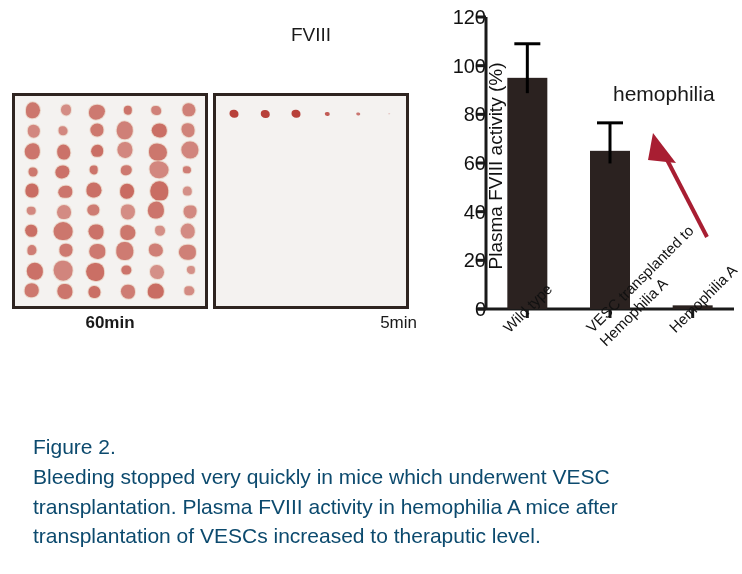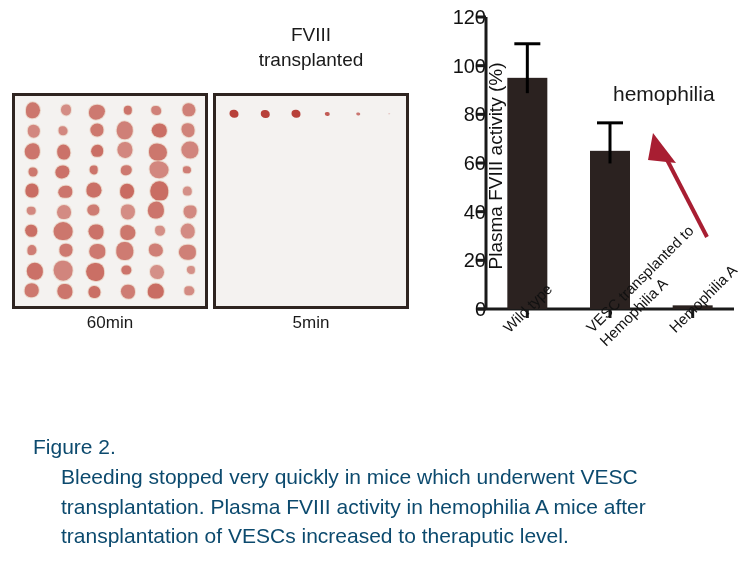--- a/index.html
+++ b/index.html
@@ -37,22 +37,22 @@
     transform: translate(-50%, -50%);
   }
 
   .panel-caption {
     position: absolute;
     text-align: center;
     font-size: 17px;
     color: #1a1a1a;
     width: 196px;
   }
-  #caption-60min { left: 12px; top: 313px; }
-  #caption-5min  { left: 213px; top: 313px; }
+  #caption-60min { left: 12px; top: 313px; font-weight: bold; }
+  #caption-5min  { left: 221px; top: 313px; text-align: right; }
 
   #vesc-title {
     position: absolute;
     left: 213px;
     top: 22px;
     width: 196px;
     text-align: center;
     font-size: 19px;
     line-height: 1.32;
     color: #1a1a1a;
@@ -113,30 +113,29 @@
   #figure-caption {
     position: absolute;
     left: 33px;
     top: 432px;
     width: 690px;
     font-size: 21px;
     line-height: 1.42;
     color: #0c4a6e;
   }
   #figure-caption .fignum { display: block; }
-  #figure-caption .figbody { display: block; margin-left: 28px; }
+  #figure-caption .figbody { display: block; }
 </style>
 </head>
 <body>
 
 <div id="blot-area">
 
   <div id="vesc-title">
     <span>FVIII</span><br>
-    <span>transplanted</span>
   </div>
 
   <div class="blot-panel" id="panel-60min">
     <div class="blot-inner" id="spots-60min">
         <div class="spot" style="left: 18.3882px; top: 14.3978px; width: 13.9652px; height: 15.3257px; background: rgb(201, 107, 97); opacity: 0.91; box-shadow: rgba(216, 160, 122, 0.333) 0px 0px 0px 1px; border-radius: 50.4672% 55.9183% 56.6452% 43.193%;"></div>
         <div class="spot" style="left: 51.1895px; top: 14.1289px; width: 10.1269px; height: 11.1249px; background: rgb(201, 107, 97); opacity: 0.74; box-shadow: rgba(216, 160, 122, 0.333) 0px 0px 0px 1px; border-radius: 48.145% 42.4841% 43.1519% 52.7789%;"></div>
         <div class="spot" style="left: 82.0961px; top: 15.9287px; width: 16.1535px; height: 14.744px; background: rgb(201, 107, 97); opacity: 0.89; box-shadow: rgba(216, 160, 122, 0.333) 0px 0px 0px 1px; border-radius: 49.9353% 45.2624% 56.2771% 43.1026%;"></div>
         <div class="spot" style="left: 112.811px; top: 13.939px; width: 8.29926px; height: 8.6586px; background: rgb(201, 107, 97); opacity: 0.93; box-shadow: rgba(216, 160, 122, 0.333) 0px 0px 0px 1px; border-radius: 55.8114% 55.0819% 55.3736% 53.8801%;"></div>
         <div class="spot" style="left: 140.945px; top: 14.517px; width: 9.65301px; height: 9.9597px; background: rgb(201, 107, 97); opacity: 0.83; box-shadow: rgba(216, 160, 122, 0.333) 0px 0px 0px 1px; border-radius: 46.7906% 54.643% 47.0062% 55.9912%;"></div>
         <div class="spot" style="left: 174.232px; top: 14.1017px; width: 13.0821px; height: 13.2758px; background: rgb(201, 107, 97); opacity: 0.84; box-shadow: rgba(216, 160, 122, 0.333) 0px 0px 0px 1px; border-radius: 46.7734% 55.4443% 51.6127% 47.6523%;"></div>

